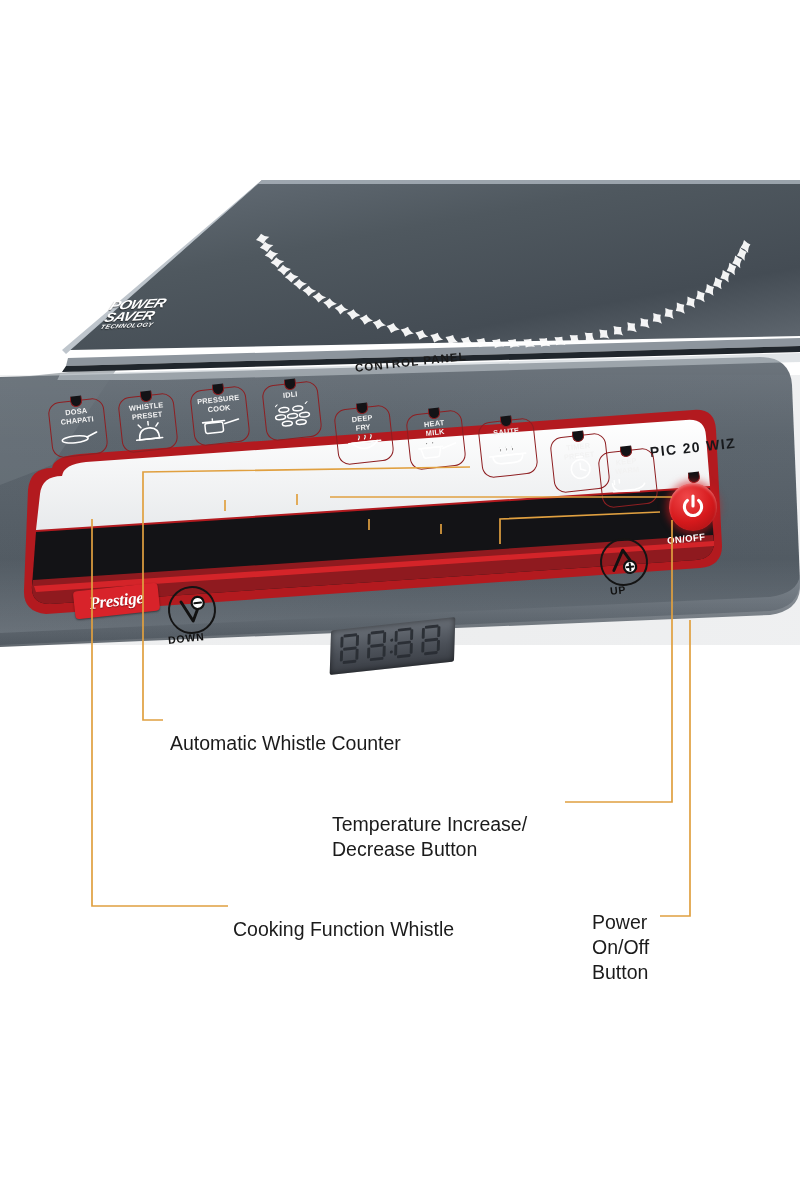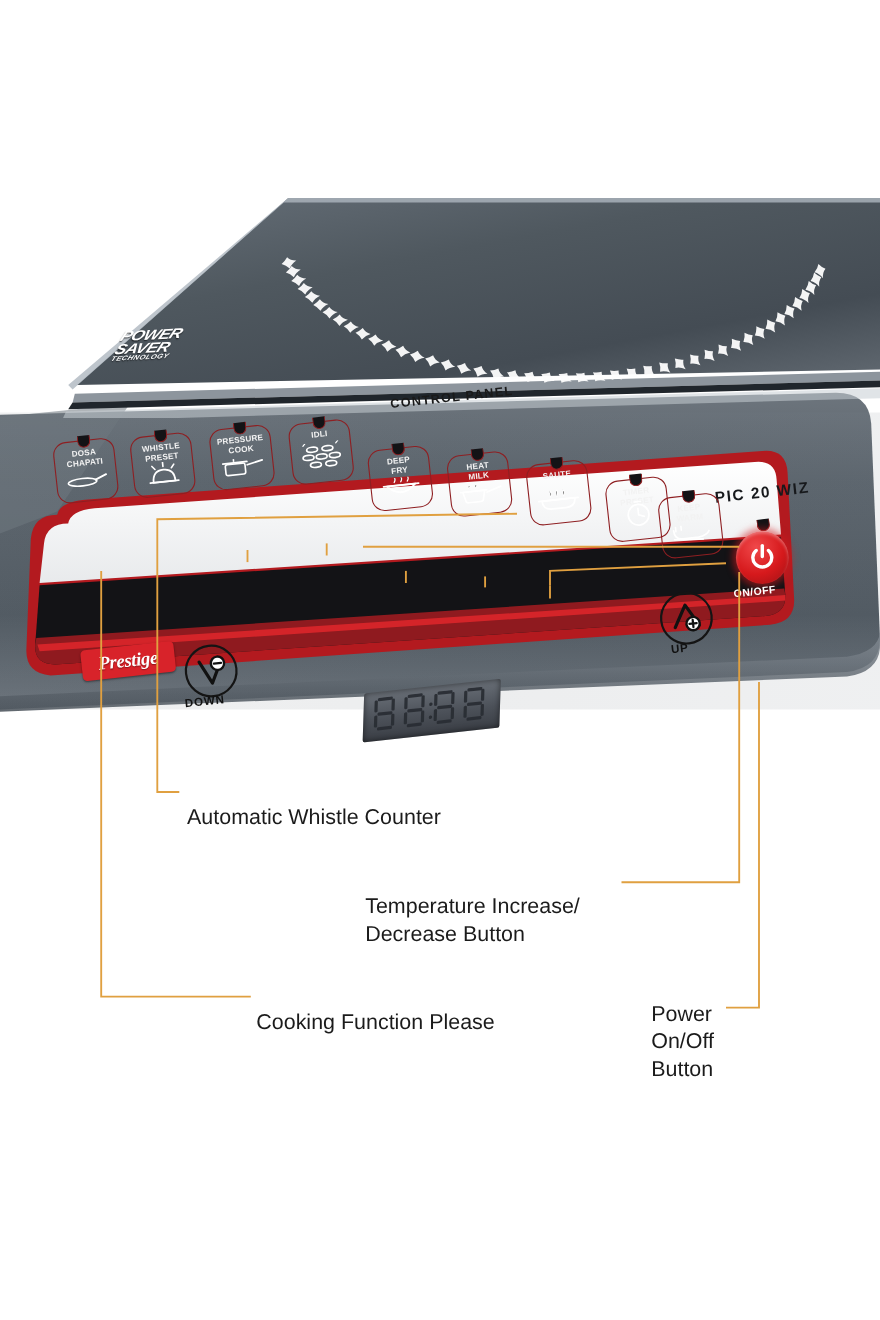--- a/index.html
+++ b/index.html
@@ -536,21 +536,21 @@
   </svg>
 
   <div class="alabel" style="left:170px;top:706px;">
     <span>Automatic Whistle Counter</span>
   </div>
   <div class="alabel" style="left:332px;top:787px;">
     <span>Temperature Increase/
 Decrease Button</span>
   </div>
   <div class="alabel" style="left:233px;top:892px;">
-    <span>Cooking Function Please</span>
+    <span>Cooking Function Whistle</span>
   </div>
   <div class="alabel" style="left:592px;top:885px;">
     <span>Power
 On/Off
 Button</span>
   </div>
 
 </div>
 
 </body></html>

